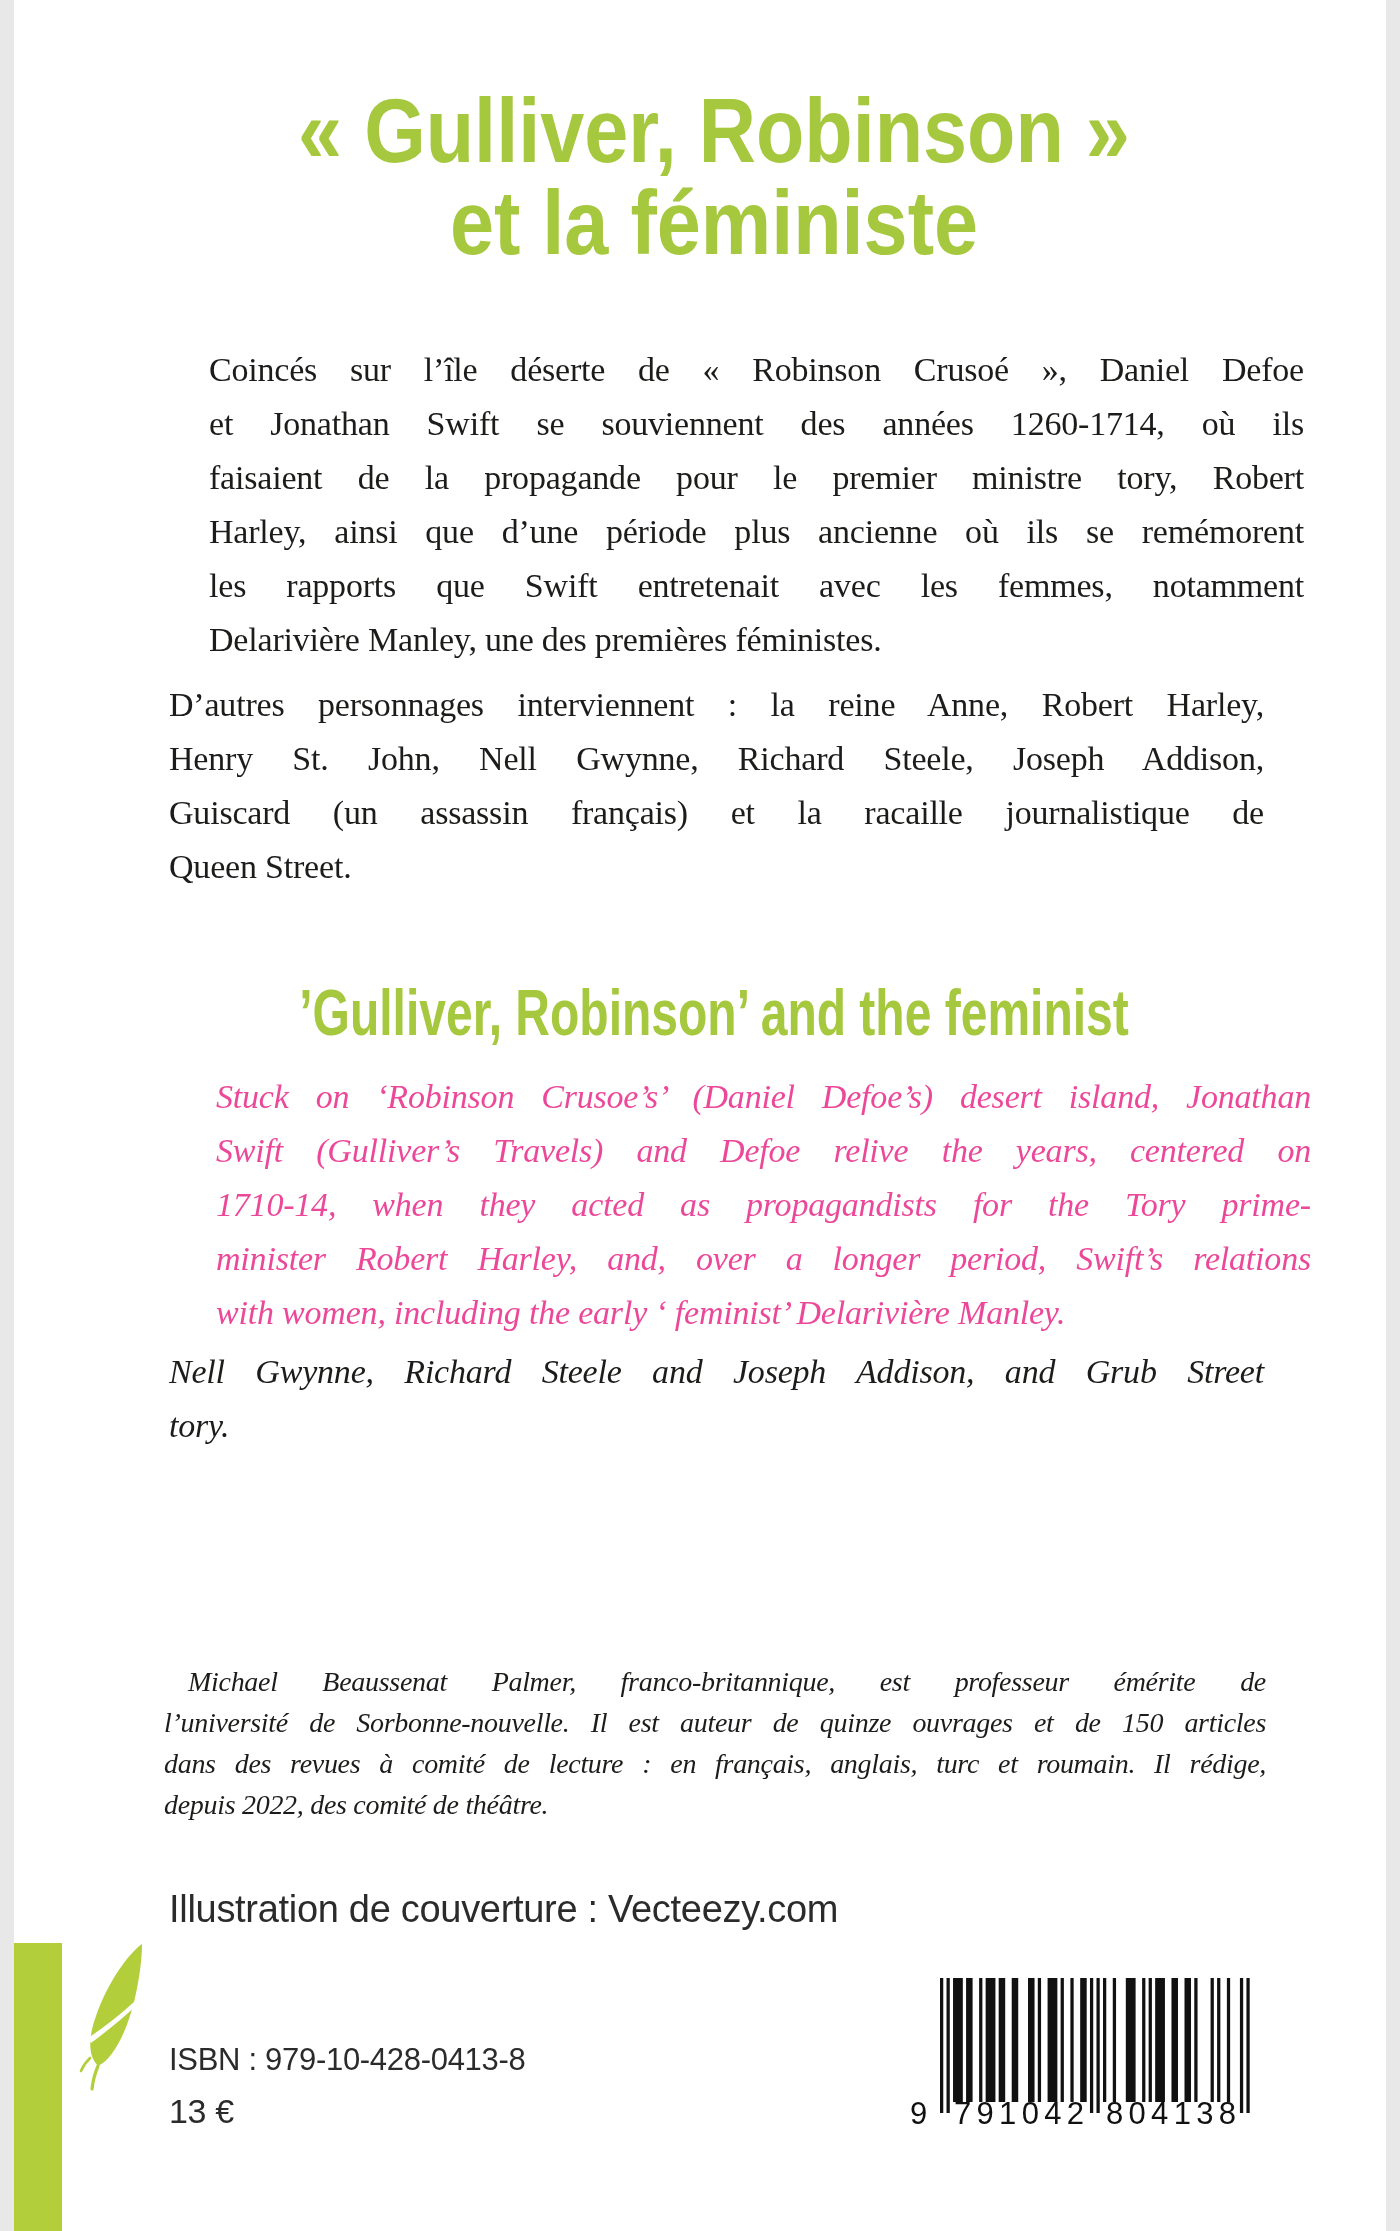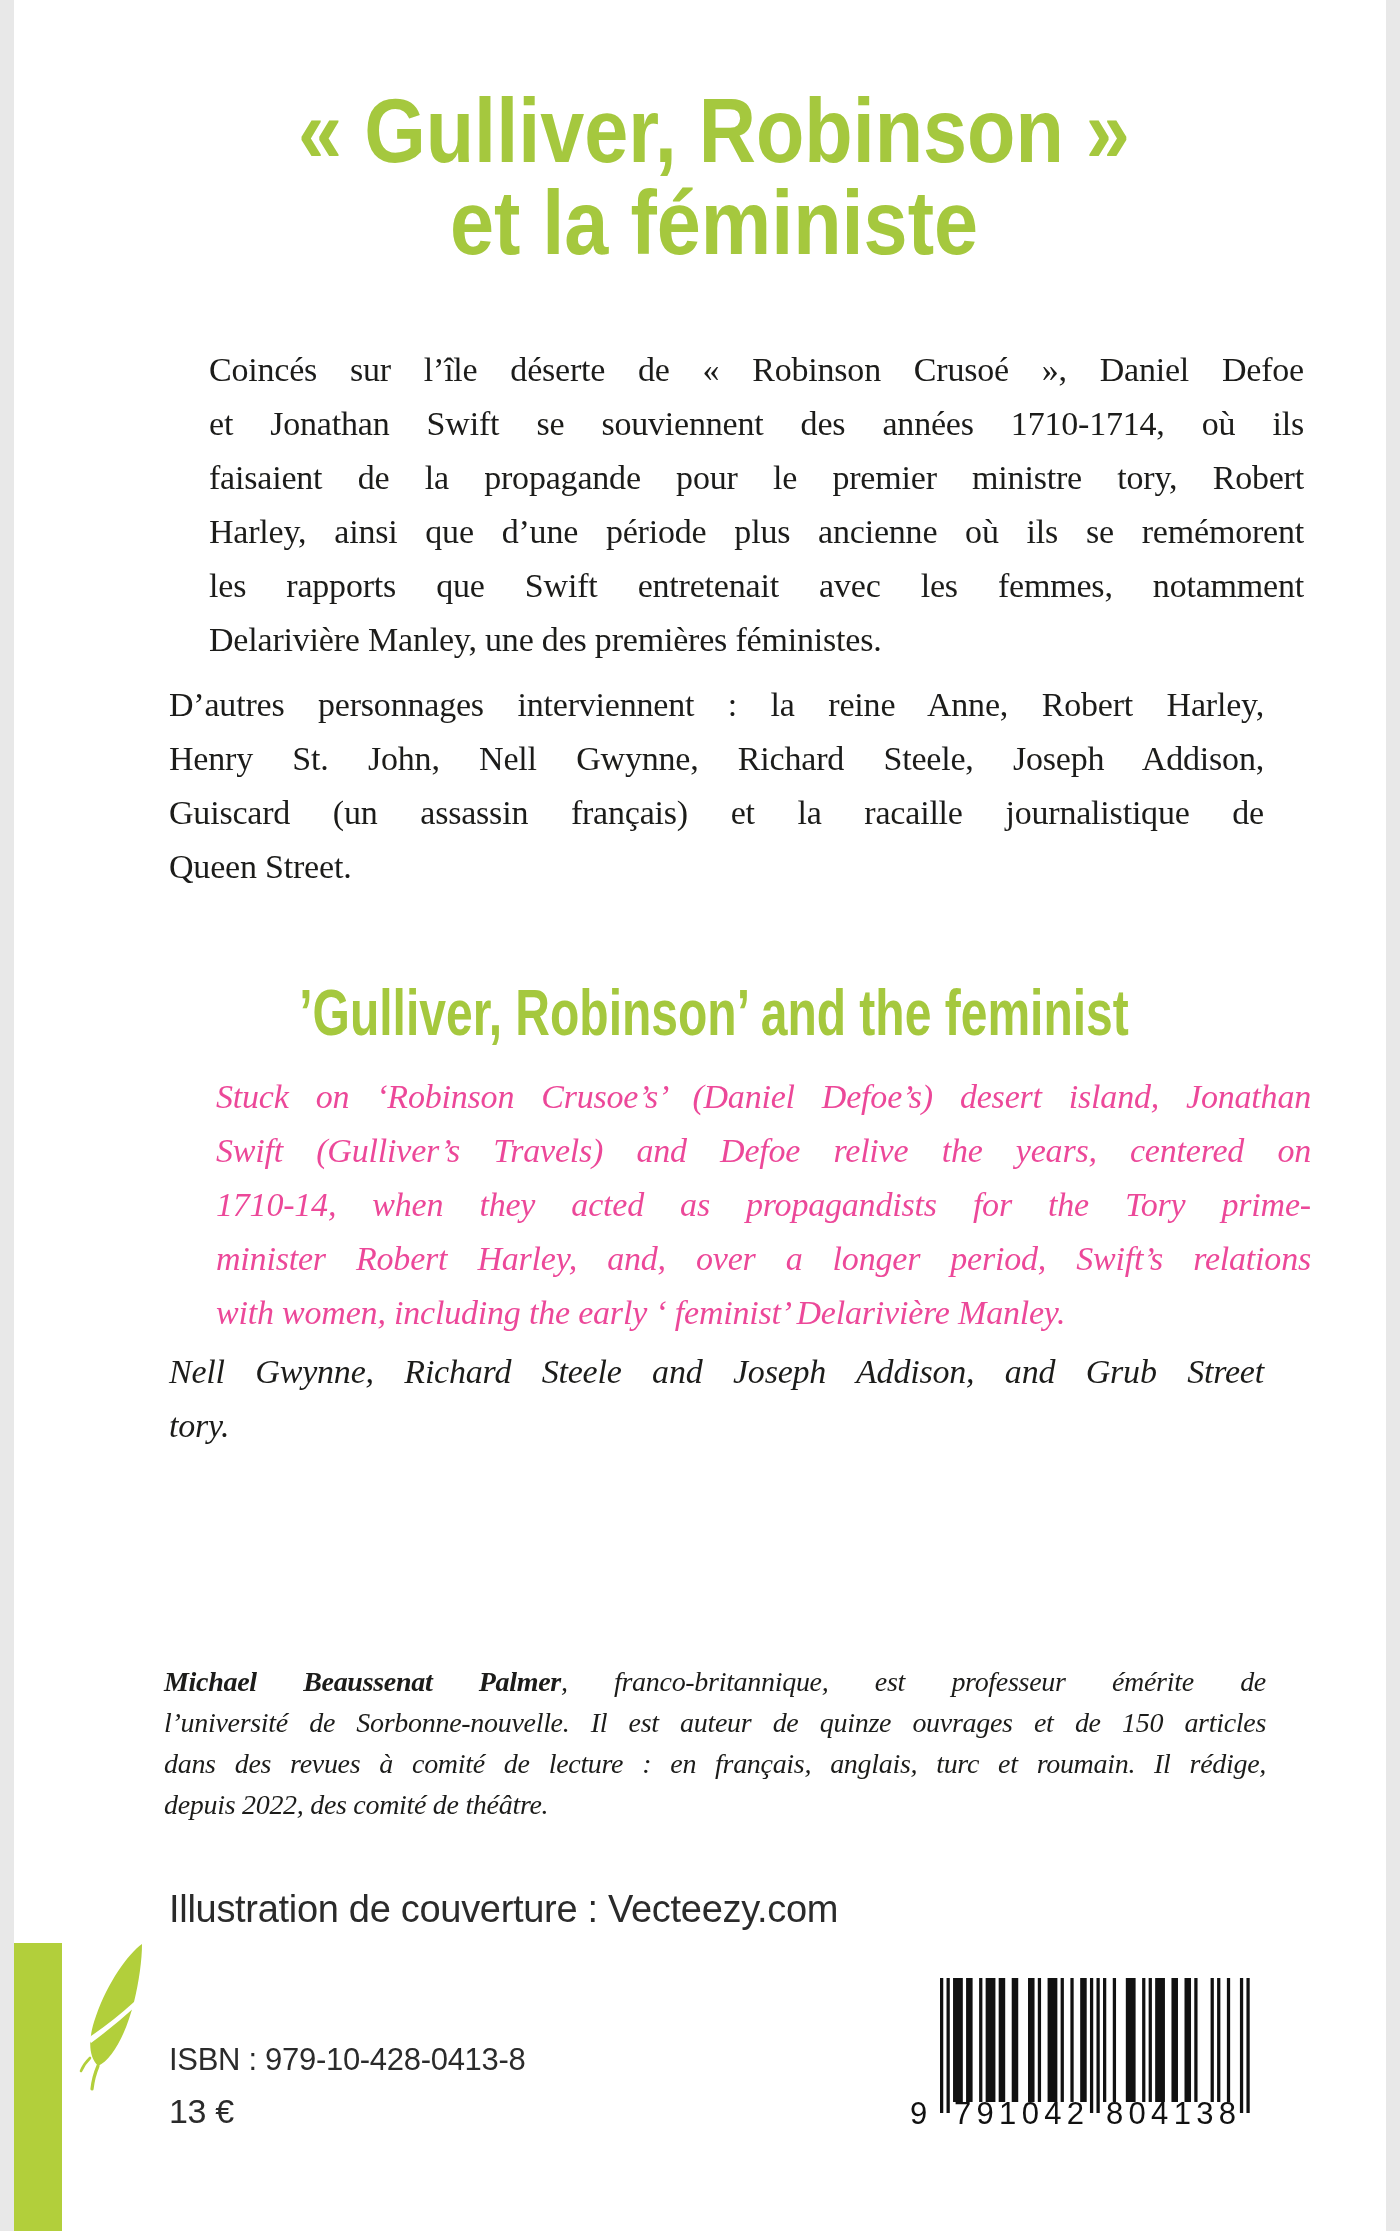--- a/index.html
+++ b/index.html
@@ -48,21 +48,21 @@
   .fr2{top:678px;}
   .en{font-style:italic;}
   .en1{top:1070px;}
   .en2{top:1345px;}
   .bio{
     position:absolute;left:150px;top:1661px;width:1102px;
     font-style:italic;
     font-size:28px;line-height:41px;
     letter-spacing:-0.3px;
   }
-  .bio-name{font-weight:700;}
+  .bio-name{font-weight:400;margin-left:24px;}
   
   .green-bar{
     position:absolute;left:0;top:1943px;width:48px;height:288px;
   }
   .feather{position:absolute;left:62px;top:1942px;}
   .foot-text{
     position:absolute;left:155px;
     font-family:"Liberation Sans","DejaVu Sans",sans-serif;
     color:#2b2b2b;
     white-space:nowrap;
@@ -82,21 +82,21 @@
 
 <div class="page">
 
   <h1 class="title accent" style="color: rgb(165, 200, 62);">
     <span class="line">« Gulliver, Robinson »</span>
     <span class="line">et la féministe</span>
   </h1>
 
   <div class="copy fr1" style="color: rgb(28, 28, 26);">
     <div class="jline">Coincés sur l’île déserte de « Robinson Crusoé », Daniel Defoe</div>
-    <div class="jline">et Jonathan Swift se souviennent des années 1710-1714, où ils</div>
+    <div class="jline">et Jonathan Swift se souviennent des années 1260-1714, où ils</div>
     <div class="jline">faisaient de la propagande pour le premier ministre tory, Robert</div>
     <div class="jline">Harley, ainsi que d’une période plus ancienne où ils se remémorent</div>
     <div class="jline">les rapports que Swift entretenait avec les femmes, notamment</div>
     <div class="jline last">Delarivière Manley, une des premières féministes.</div>
   </div>
 
   <div class="copy fr2" style="color: rgb(28, 28, 26);">
     <div class="jline">D’autres personnages interviennent : la reine Anne, Robert Harley,</div>
     <div class="jline">Henry St. John, Nell Gwynne, Richard Steele, Joseph Addison,</div>
     <div class="jline">Guiscard (un assassin français) et la racaille journalistique de</div>

